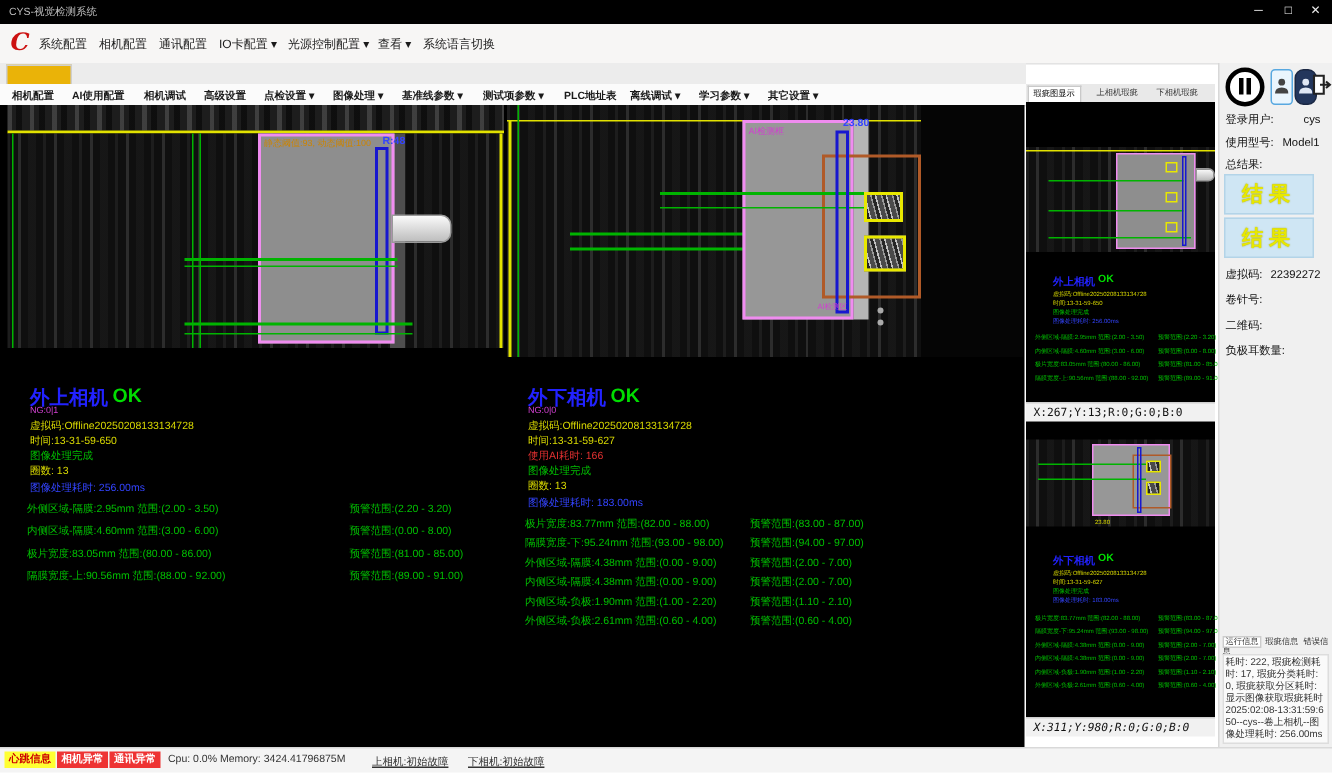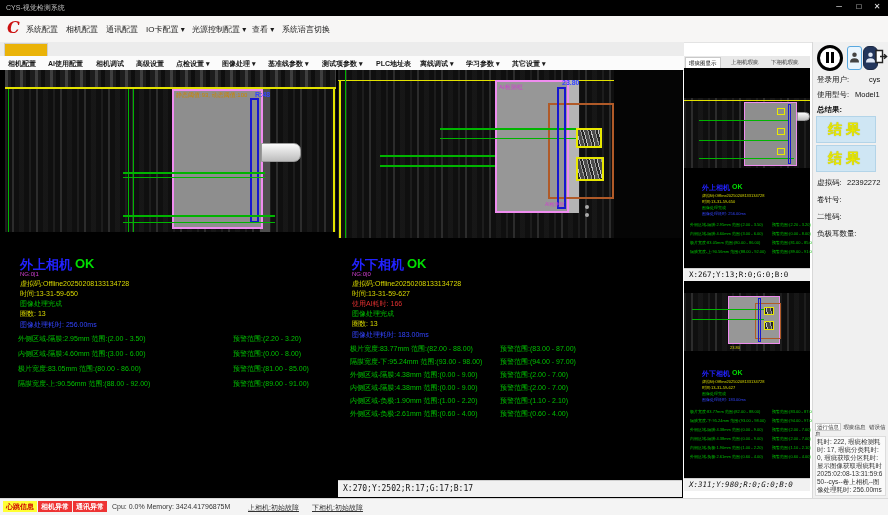--- a/index.html
+++ b/index.html
@@ -189,21 +189,20 @@
     <span class="abs t7 c-grn" style="left:162px;top:287px;">预警范围:(94.00 - 97.00)</span>
     <span class="abs t7 c-grn" style="left:12px;top:300px;">外侧区域-隔膜:4.38mm 范围:(0.00 - 9.00)</span>
     <span class="abs t7 c-grn" style="left:162px;top:300px;">预警范围:(2.00 - 7.00)</span>
     <span class="abs t7 c-grn" style="left:12px;top:313px;">内侧区域-隔膜:4.38mm 范围:(0.00 - 9.00)</span>
     <span class="abs t7 c-grn" style="left:162px;top:313px;">预警范围:(2.00 - 7.00)</span>
     <span class="abs t7 c-grn" style="left:12px;top:326px;">内侧区域-负极:1.90mm 范围:(1.00 - 2.20)</span>
     <span class="abs t7 c-grn" style="left:162px;top:326px;">预警范围:(1.10 - 2.10)</span>
     <span class="abs t7 c-grn" style="left:12px;top:339px;">外侧区域-负极:2.61mm 范围:(0.60 - 4.00)</span>
     <span class="abs t7 c-grn" style="left:162px;top:339px;">预警范围:(0.60 - 4.00)</span>
   </div>
-  <div class="abs statusbar" style="left:338px;top:480px;width:344px;height:17px;">X:270;Y:2502;R:17;G:17;B:17</div>
 
   <div class="abs minihdr">
     <span class="minitab sel" style="left:1px;">瑕疵图显示</span>
     <span class="minitab" style="left:44px;">上相机瑕疵</span>
     <span class="minitab" style="left:84px;">下相机瑕疵</span>
   </div>
 
   <div class="abs" style="left:684px;top:68px;width:126px;height:200px;background:#000;">
     <div class="abs tex-dark" style="left:0;top:30px;width:126px;height:70px;"></div>
     <div class="abs line y" style="left:0;top:32px;width:126px;height:1px;"></div>
@@ -286,21 +285,21 @@
       <svg width="14" height="15" viewBox="0 0 14 14" style="margin-top:3px;">
         <path d="M2 1 h6.5 v12 H2 z" fill="#fff" stroke="#222" stroke-width="1.4"></path>
         <path d="M6 7 h6 M10 4.8 l2.6 2.2 -2.6 2.2" stroke="#222" stroke-width="1.4" fill="none"></path>
       </svg>
     </div>
 
     <span class="sp-row" style="top:33px;">登录用户:</span>
     <span class="sp-row sp-val" style="top:33px;left:56px;">cys</span>
     <span class="sp-row" style="top:48px;">使用型号:</span>
     <span class="sp-row sp-val" style="top:48px;left:42px;">Model1</span>
-    <span class="sp-row" style="top:63px;font-weight:bold;">总结果:</span>
+    <span class="sp-row" style="top:63px;font-weight:normal;">总结果:</span>
     <div class="resultbox" style="top:74px;">结果</div>
     <div class="resultbox" style="top:103px;">结果</div>
     <span class="sp-row" style="top:136px;">虚拟码:</span>
     <span class="sp-row sp-val" style="top:136px;left:34px;">22392272</span>
     <span class="sp-row" style="top:153px;">卷针号:</span>
     <span class="sp-row" style="top:170px;">二维码:</span>
     <span class="sp-row" style="top:187px;">负极耳数量:</span>
 
     <div class="logtabs">
       <span style="background:#fff;border:1px solid #ccc;padding:0 1px;">运行信息</span>

